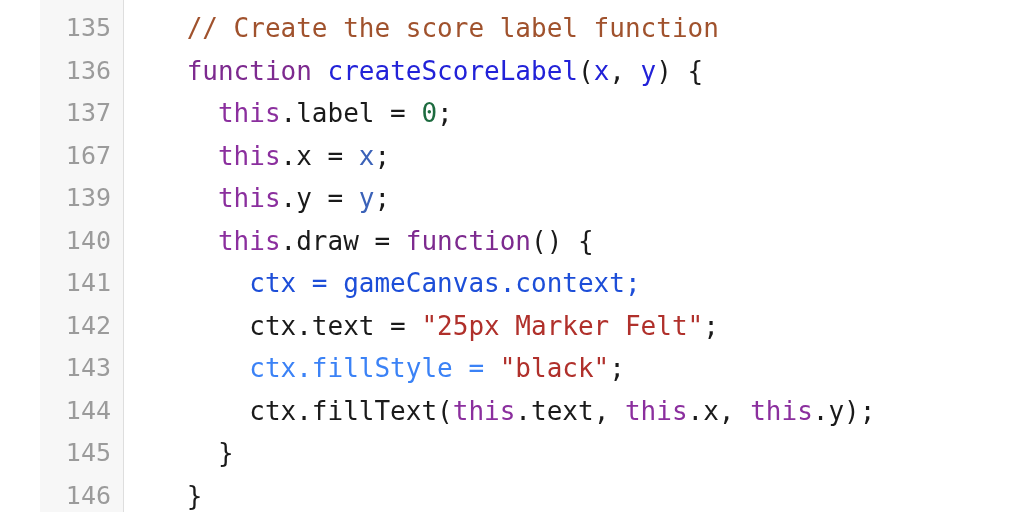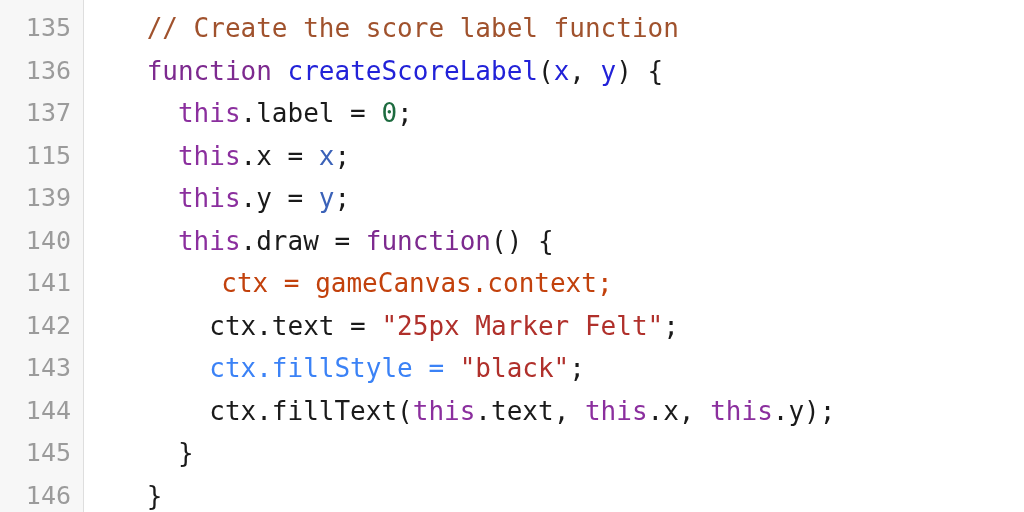--- a/index.html
+++ b/index.html
@@ -75,43 +75,43 @@
   .tok-param    { color: #2222d8; }
   .tok-var      { color: #3b62b8; }
   .tok-number   { color: #1d6b3f; }
   .tok-string   { color: #b0302b; }
 </style>
 </head>
 <body>
 
 <div id="editor">
 
-  <div id="gutter" style="background: rgb(247, 247, 247); border-right-color: rgb(222, 222, 222);">
+  <div id="gutter" style="background: rgb(247, 247, 247); border-right-color: rgb(222, 222, 222); margin-left: 40px;">
       <div class="gutter-line" style="color: rgb(155, 155, 155);">135</div>
       <div class="gutter-line" style="color: rgb(155, 155, 155);">136</div>
       <div class="gutter-line" style="color: rgb(155, 155, 155);">137</div>
-      <div class="gutter-line" style="color: rgb(155, 155, 155);">115</div>
+      <div class="gutter-line" style="color: rgb(155, 155, 155);">167</div>
       <div class="gutter-line" style="color: rgb(155, 155, 155);">139</div>
       <div class="gutter-line" style="color: rgb(155, 155, 155);">140</div>
       <div class="gutter-line" style="color: rgb(155, 155, 155);">141</div>
       <div class="gutter-line" style="color: rgb(155, 155, 155);">142</div>
       <div class="gutter-line" style="color: rgb(155, 155, 155);">143</div>
       <div class="gutter-line" style="color: rgb(155, 155, 155);">144</div>
       <div class="gutter-line" style="color: rgb(155, 155, 155);">145</div>
       <div class="gutter-line" style="color: rgb(155, 155, 155);">146</div>
     </div>
 
   <div id="code-area" style="background: rgb(255, 255, 255);">
       <div class="code-line"><span class="indent">    </span><span class="tok-comment" style="color: rgb(160, 82, 45);">// Create the score label function</span></div>
       <div class="code-line"><span class="indent">    </span><span class="tok-keyword" style="color: rgb(125, 42, 143);">function</span><span class="tok-plain" style="color: rgb(26, 26, 26);"> </span><span class="tok-funcname" style="color: rgb(34, 34, 216);">createScoreLabel</span><span class="tok-plain" style="color: rgb(26, 26, 26);">(</span><span class="tok-param" style="color: rgb(34, 34, 216);">x</span><span class="tok-plain" style="color: rgb(26, 26, 26);">, </span><span class="tok-param" style="color: rgb(34, 34, 216);">y</span><span class="tok-plain" style="color: rgb(26, 26, 26);">) {</span></div>
       <div class="code-line"><span class="indent">      </span><span class="tok-this" style="color: rgb(139, 47, 158);">this</span><span class="tok-plain" style="color: rgb(26, 26, 26);">.label = </span><span class="tok-number" style="color: rgb(29, 107, 63);">0</span><span class="tok-plain" style="color: rgb(26, 26, 26);">;</span></div>
       <div class="code-line"><span class="indent">      </span><span class="tok-this" style="color: rgb(139, 47, 158);">this</span><span class="tok-plain" style="color: rgb(26, 26, 26);">.x = </span><span class="tok-var" style="color: rgb(59, 98, 184);">x</span><span class="tok-plain" style="color: rgb(26, 26, 26);">;</span></div>
       <div class="code-line"><span class="indent">      </span><span class="tok-this" style="color: rgb(139, 47, 158);">this</span><span class="tok-plain" style="color: rgb(26, 26, 26);">.y = </span><span class="tok-var" style="color: rgb(59, 98, 184);">y</span><span class="tok-plain" style="color: rgb(26, 26, 26);">;</span></div>
       <div class="code-line"><span class="indent">      </span><span class="tok-this" style="color: rgb(139, 47, 158);">this</span><span class="tok-plain" style="color: rgb(26, 26, 26);">.draw = </span><span class="tok-keyword" style="color: rgb(125, 42, 143);">function</span><span class="tok-plain" style="color: rgb(26, 26, 26);">() {</span></div>
-      <div class="code-line"><span class="indent">        </span><span class="tok-plain" style="color: #c2410c; margin-left: 12px;">ctx = gameCanvas.context;</span></div>
+      <div class="code-line"><span class="indent">        </span><span class="tok-plain" style="color: #1d4ed8;">ctx = gameCanvas.context;</span></div>
       <div class="code-line"><span class="indent">        </span><span class="tok-plain" style="color: rgb(26, 26, 26);">ctx.text = </span><span class="tok-string" style="color: rgb(176, 48, 43);">"25px Marker Felt"</span><span class="tok-plain" style="color: rgb(26, 26, 26);">;</span></div>
       <div class="code-line"><span class="indent">        </span><span class="tok-plain" style="color: #3b82f6;">ctx.fillStyle = </span><span class="tok-string" style="color: rgb(176, 48, 43);">"black"</span><span class="tok-plain" style="color: rgb(26, 26, 26);">;</span></div>
       <div class="code-line"><span class="indent">        </span><span class="tok-plain" style="color: rgb(26, 26, 26);">ctx.fillText(</span><span class="tok-this" style="color: rgb(139, 47, 158);">this</span><span class="tok-plain" style="color: rgb(26, 26, 26);">.text, </span><span class="tok-this" style="color: rgb(139, 47, 158);">this</span><span class="tok-plain" style="color: rgb(26, 26, 26);">.x, </span><span class="tok-this" style="color: rgb(139, 47, 158);">this</span><span class="tok-plain" style="color: rgb(26, 26, 26);">.y);</span></div>
       <div class="code-line"><span class="indent">      </span><span class="tok-plain" style="color: rgb(26, 26, 26);">}</span></div>
       <div class="code-line"><span class="indent">    </span><span class="tok-plain" style="color: rgb(26, 26, 26);">}</span></div>
     </div>
 
 </div>
 
 </body></html>

